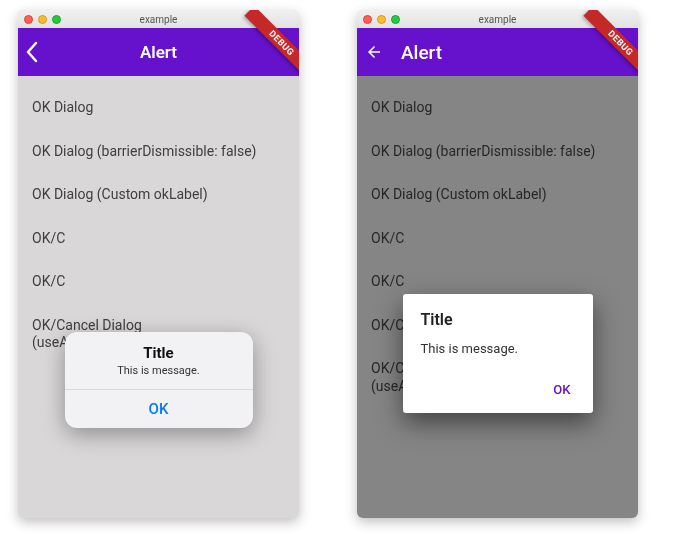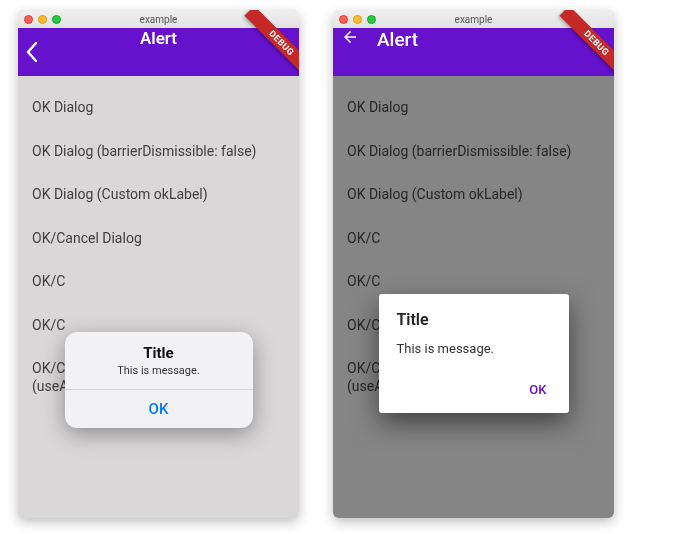--- a/index.html
+++ b/index.html
@@ -6,21 +6,21 @@
     body {
       background: #fff;
       font-family: -apple-system, BlinkMacSystemFont, "Segoe UI", Roboto, sans-serif;
       width: 676px;
       height: 534px;
       position: relative;
       overflow: hidden;
     }
     .screens {
       display: flex;
-      gap: 34px;
+      gap: 58px;
       padding: 10px 18px;
     }
     .phone {
       width: 281px;
       height: 508px;
       background: #d9d7d8;
       border-radius: 6px;
       box-shadow: 0 4px 12px rgba(0,0,0,0.25);
       position: relative;
       overflow: hidden;
@@ -43,21 +43,21 @@
     .dot.red { background:#ff5f57; border:1px solid #e23f36; }
     .dot.yellow { background:#febc2e; border:1px solid #d99a16; }
     .dot.green { background:#28c840; border:1px solid #17a52e; }
     .titlebar .wtitle { position:absolute; left:0; right:0; text-align:center; pointer-events:none; }
     
     .appbar {
       background: #6611cc;
       color: #fff;
       height: 48px;
       display: flex;
-      align-items: flex-start;
+      align-items: center;
       position: relative;
       padding: 0 8px;
     }
     .appbar.material .title { margin-left: 18px; font-size: 19px; font-weight: 500; }
     .appbar.cupertino { justify-content: center; }
     .appbar.cupertino .title { font-size: 17px; font-weight: 600; }
     .back-chevron {
       position: absolute; left: 6px; top: 0; bottom: 0;
       display: flex; align-items: center;
       font-size: 26px; font-weight: 300;
@@ -159,21 +159,20 @@
       </div>
       <div class="title">Alert</div>
       <div class="debug-ribbon">DEBUG</div>
     </div>
 
     <div class="appcontent">
       <div class="list">
         <div class="list-item">OK Dialog</div>
         <div class="list-item">OK Dialog (barrierDismissible: false)</div>
         <div class="list-item">OK Dialog (Custom okLabel)</div>
-        <div class="list-item">OK/Cancel Dialog</div>
         <div class="list-item">OK/C</div>
         <div class="list-item">OK/C</div>
         <div class="list-item">OK/Cancel Dialog (useActionSheetForCupertino)</div>
       </div>
 
       <div class="dialog-cupertino">
         <div class="d-title">Title</div>
         <div class="d-msg">This is message.</div>
         <div class="d-sep"></div>
         <div class="d-ok">OK</div>

